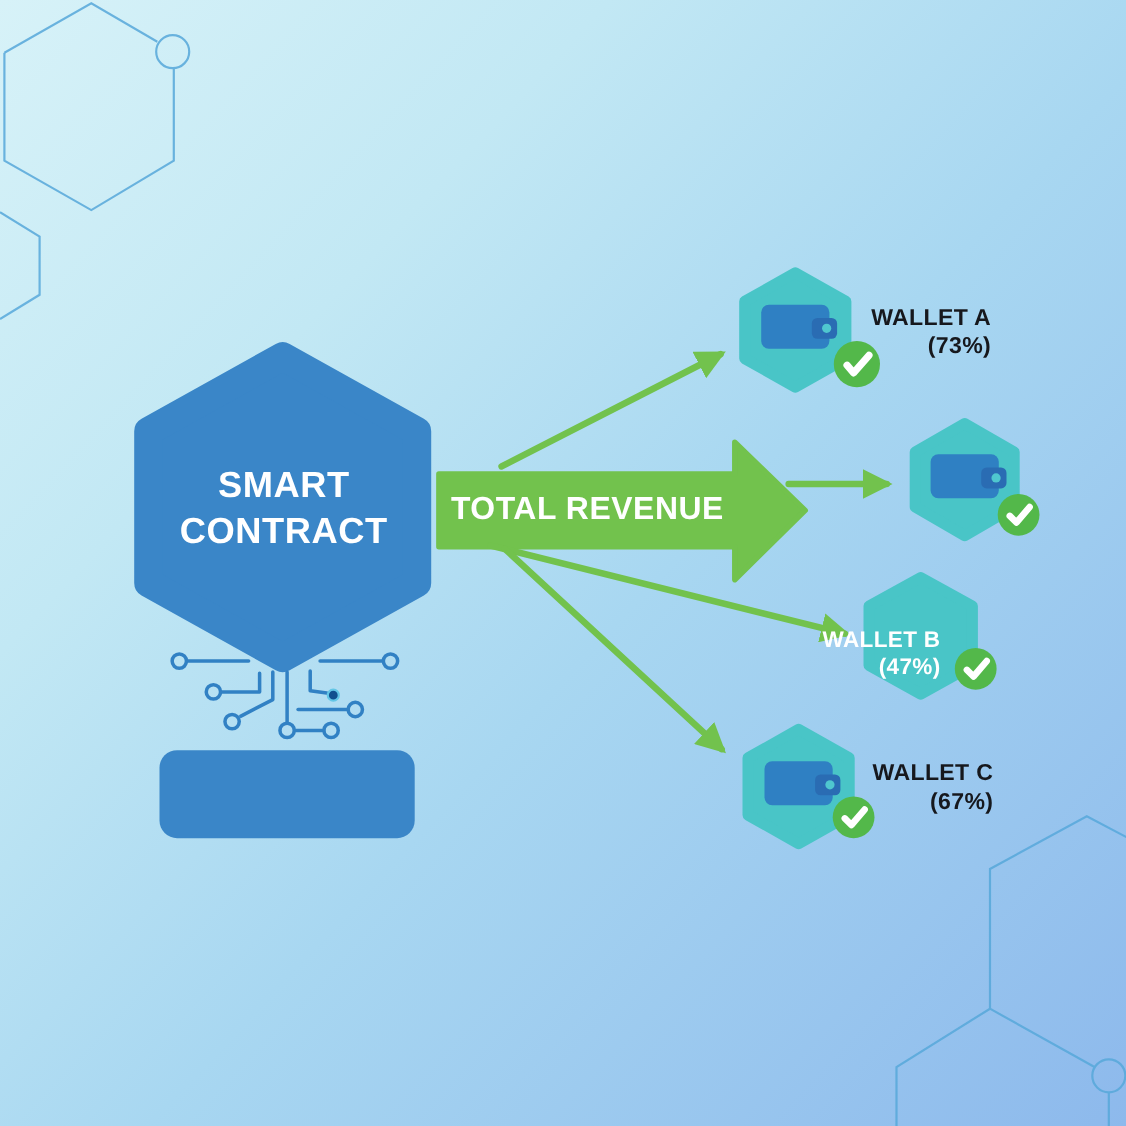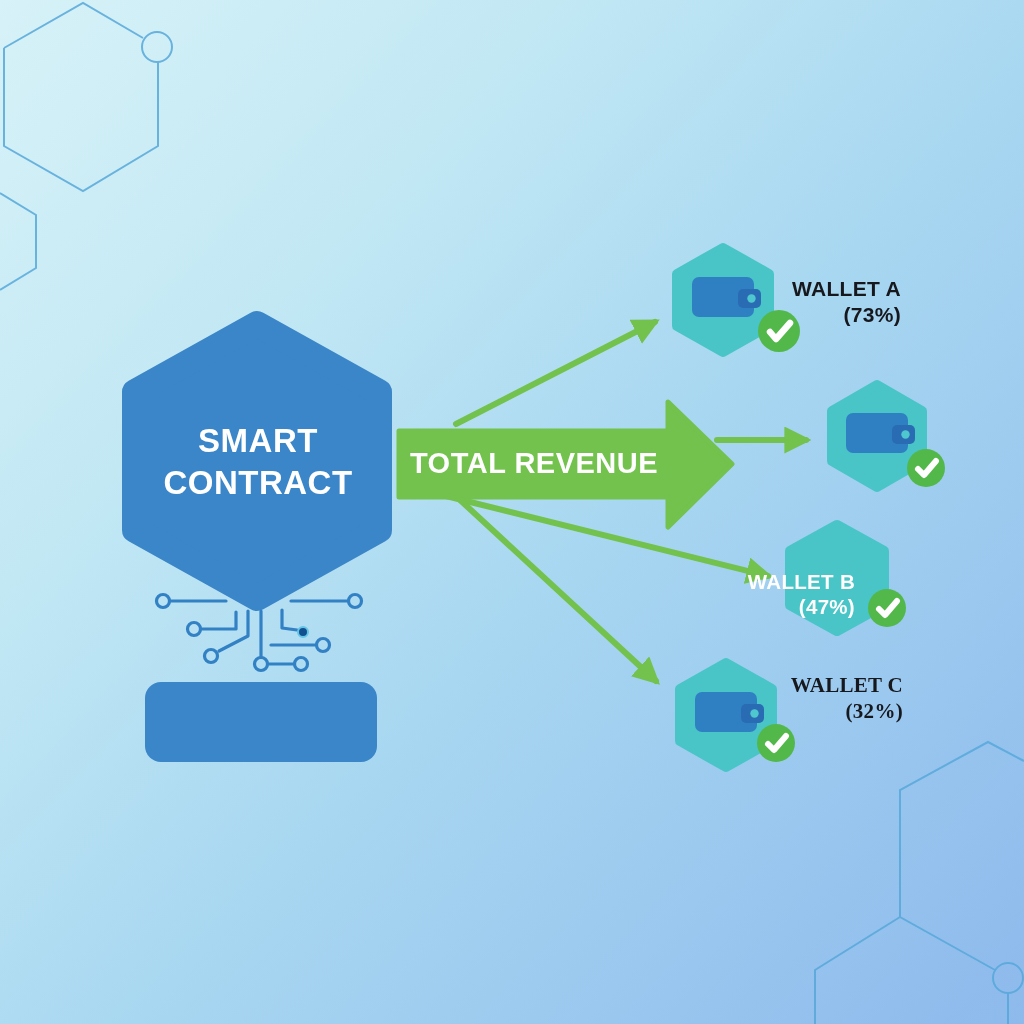--- a/index.html
+++ b/index.html
@@ -10,21 +10,21 @@
   }
   .layer{position:absolute;left:0;top:0;}
   .txt{position:absolute;text-align:center;font-weight:700;}
   .sc-label{left:127px;top:420px;width:262px;font-size:33px;line-height:1.26;color:#ffffff;letter-spacing:0.5px;}
   .tr-label{left:402px;top:447px;width:264px;font-size:29px;color:#ffffff;letter-spacing:0.5px;}
   .ledger-label{left:166px;top:691px;width:190px;font-size:25px;line-height:1.28;color:#ffffff;letter-spacing:0.5px;}
   .wallet-label{width:126px;font-size:21px;line-height:1.24;color:#16181d;letter-spacing:0.3px;text-align:right;}
   .wallet-label.inside{color:#ffffff;width:110px;font-size:20.5px;}
   .wa{left:775px;top:276px;}
   .wb{left:745px;top:557px;margin-top:12px;}
-  .wc{left:777px;top:672px;font-family:Liberation Serif, serif;}
+  .wc{left:777px;top:690px;}
 </style>
 </head>
 <body>
 
 <div class="canvas">
 
   <svg class="layer" width="1024" height="1024" viewBox="0 0 1024 1024">
     <defs>
       <marker id="ah" viewBox="0 0 10 10" refX="8" refY="5" markerWidth="4.5" markerHeight="4.5" orient="auto-start-reverse">
         <path d="M0,0 L10,5 L0,10 z" fill="#72c24d"></path>
@@ -129,16 +129,16 @@
     <div>(73%)</div>
   </div>
 
   <div class="txt wallet-label inside wb">
     <div>WALLET B</div>
     <div>(47%)</div>
   </div>
 
   <div class="txt wallet-label wc">
     <div>WALLET C</div>
-    <div>(32%)</div>
+    <div>(67%)</div>
   </div>
 
 </div>
 
 </body></html>

